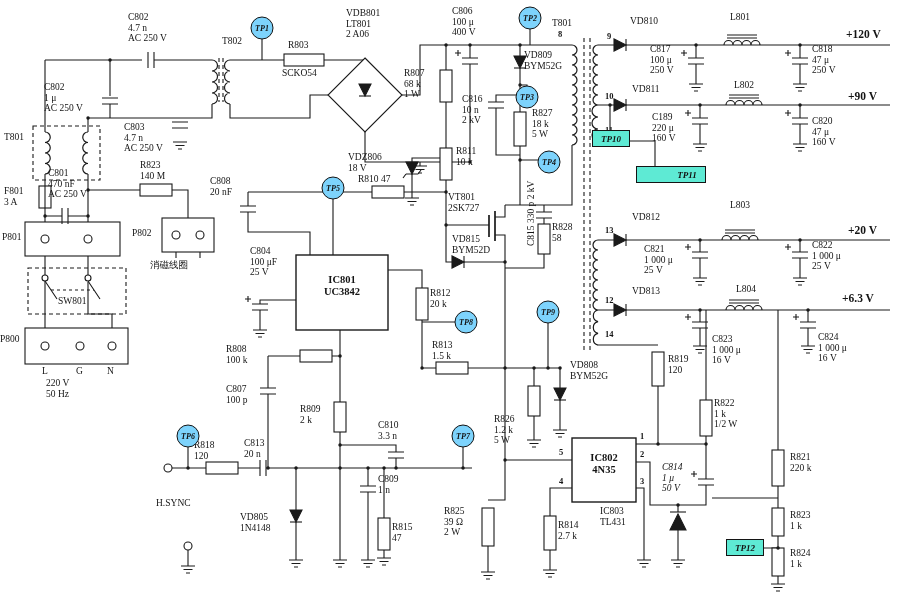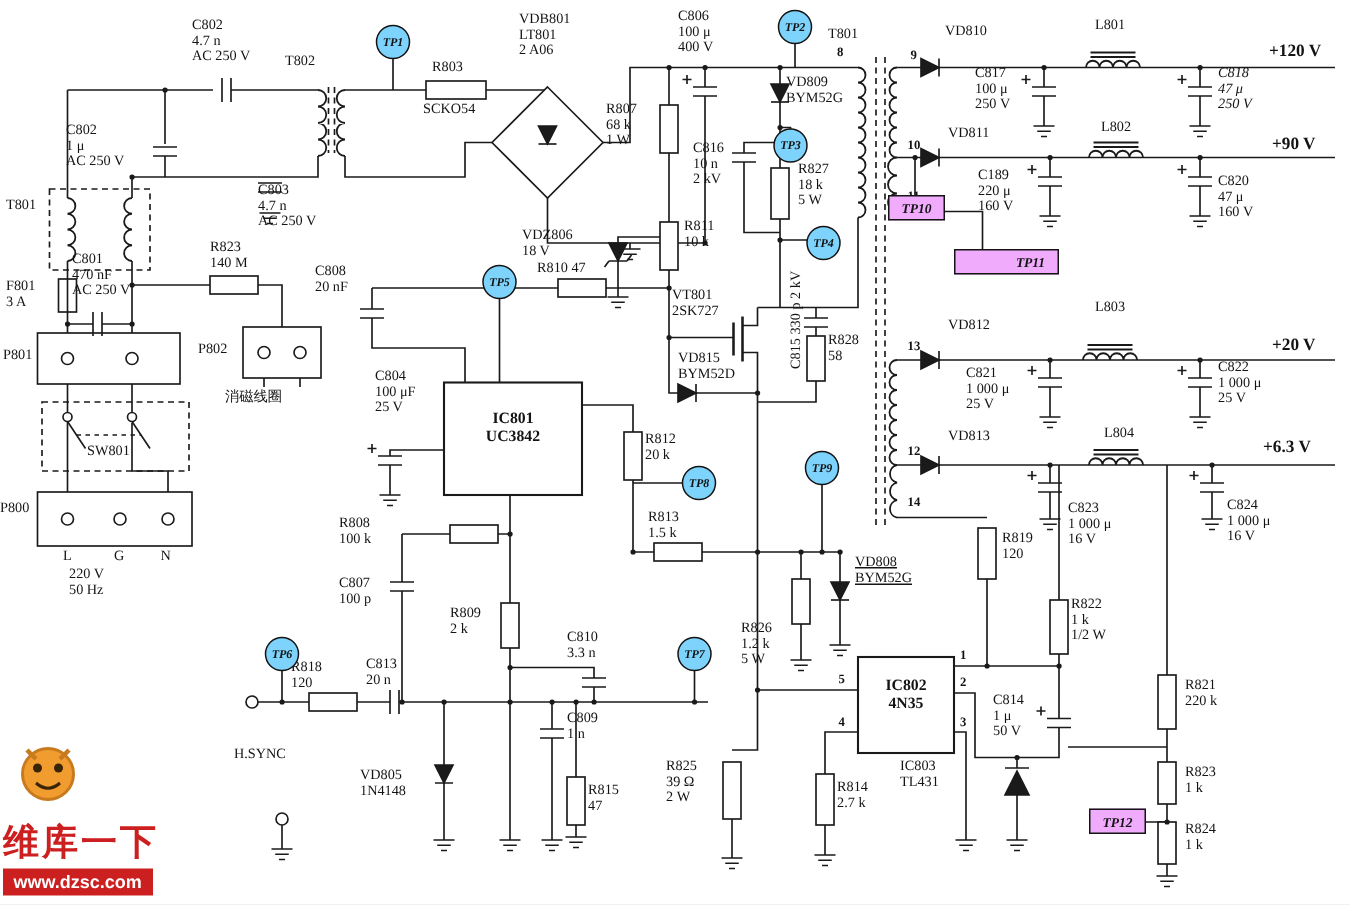--- a/index.html
+++ b/index.html
@@ -8,21 +8,21 @@
   #wiring{position:absolute;left:0;top:0;}
   .lbl{position:absolute;font:9.5px/1.12 "Liberation Serif",serif;color:#141414;
        white-space:pre-line;letter-spacing:0;}
   .big{font-size:11.5px;font-weight:bold;}
   .ctr{transform:translateX(-50%);text-align:center;font-weight:bold;font-size:10.5px;}
   .rot{transform:rotate(-90deg);transform-origin:left top;white-space:nowrap;}
   .pin{font-size:8.5px;font-weight:bold;}
   .tp-c{position:absolute;width:21px;height:21px;border:1.4px solid #141414;border-radius:50%;
         background:#7dd3fc;display:flex;align-items:center;justify-content:center;
         font:italic bold 8px "Liberation Serif",serif;color:#141414;transform:translate(-50%,-50%);}
-  .tp-b{position:absolute;width:36px;height:15px;border:1.3px solid #141414;background:#f0abfc;
+  .tp-b{position:absolute;width:36px;height:15px;border:1.3px solid #141414;background:#5eead4;
         display:flex;align-items:center;justify-content:center;
         font:italic bold 9px "Liberation Serif",serif;color:#141414;}
   #watermark{position:absolute;left:2px;top:492px;width:132px;}
   #wm-brand{font:bold 24px "Liberation Serif",serif;color:#cc2020;letter-spacing:2px;}
   #wm-url{display:inline-block;background:#cc2020;color:#fff;font:bold 12px "Liberation Sans",sans-serif;
           padding:2px 7px;margin-top:2px;}
 </style>
 </head>
 <body>
 
@@ -187,36 +187,36 @@
       <circle cx="188" cy="546" r="4"></circle>
     </g>
 
     <path stroke="#1a1a1a" stroke-width="3.4" stroke-linecap="round" fill="none" d="M110,60 h.1 M446,45 h.1 M470,45 h.1 M520,45 h.1 M88,118 h.1 M88,190 h.1 M45,216 h.1 M88,216 h.1 M446,192 h.1 M446,225 h.1 M520,85 h.1 M520,160 h.1 M505,262 h.1 M505,368 h.1 M505,460 h.1 M534,368 h.1 M548,368 h.1 M560,368 h.1 M340,356 h.1 M340,445 h.1 M340,468 h.1 M268,468 h.1 M296,468 h.1 M368,468 h.1 M384,468 h.1 M396,468 h.1 M463,468 h.1 M188,468 h.1 M658,444 h.1 M706,444 h.1 M678,505 h.1 M778,548 h.1 M610,105 h.1 M696,45 h.1 M800,45 h.1 M700,105 h.1 M800,105 h.1 M700,240 h.1 M800,240 h.1 M700,310 h.1 M808,310 h.1 M422,368 h.1 M470,162 h.1"></path>
   </svg>
 
   <div id="labels">
       <div class="lbl" style="left: 128px; top: 12px;">C802
 4.7 n
 AC 250 V</div>
-      <div class="lbl" style="left: 190px; top: 36px;">T802</div>
+      <div class="lbl" style="left: 222px; top: 36px;">T802</div>
       <div class="lbl" style="left: 288px; top: 40px;">R803</div>
       <div class="lbl" style="left: 282px; top: 68px;">SCKO54</div>
       <div class="lbl" style="left: 346px; top: 8px;">VDB801
 LT801
 2 A06</div>
       <div class="lbl" style="left: 452px; top: 6px;">C806
 100 μ
 400 V</div>
       <div class="lbl" style="left: 552px; top: 18px;">T801</div>
       <div class="lbl" style="left: 630px; top: 16px;">VD810</div>
       <div class="lbl" style="left: 730px; top: 12px;">L801</div>
       <div class="lbl" style="left: 650px; top: 44px;">C817
 100 μ
 250 V</div>
-      <div class="lbl" style="left: 812px; top: 44px; font-style: italic;">C818
+      <div class="lbl" style="left: 812px; top: 44px;">C818
 47 μ
 250 V</div>
       <div class="lbl big" style="left: 846px; top: 28px;">+120 V</div>
       <div class="lbl" style="left: 632px; top: 84px;">VD811</div>
       <div class="lbl" style="left: 734px; top: 80px;">L802</div>
       <div class="lbl" style="left: 652px; top: 112px;">C189
 220 μ
 160 V</div>
       <div class="lbl" style="left: 812px; top: 116px;">C820
 47 μ
@@ -229,21 +229,21 @@
 2 kV</div>
       <div class="lbl" style="left: 532px; top: 108px;">R827
 18 k
 5 W</div>
       <div class="lbl" style="left: 404px; top: 68px;">R807
 68 k
 1 W</div>
       <div class="lbl" style="left: 44px; top: 82px;">C802
 1 μ
 AC 250 V</div>
-      <div class="lbl" style="left: 124px; top: 122px; margin-left: 48px;">C803
+      <div class="lbl" style="left: 124px; top: 122px;">C803
 4.7 n
 AC 250 V</div>
       <div class="lbl" style="left: 4px; top: 132px;">T801</div>
       <div class="lbl" style="left: 4px; top: 166px; margin-top: 20px;">F801
 3 A</div>
       <div class="lbl" style="left: 48px; top: 168px;">C801
 470 nF
 AC 250 V</div>
       <div class="lbl" style="left: 140px; top: 160px;">R823
 140 M</div>
@@ -298,21 +298,21 @@
       <div class="lbl big" style="left: 842px; top: 292px;">+6.3 V</div>
       <div class="lbl" style="left: 668px; top: 354px;">R819
 120</div>
       <div class="lbl" style="left: 226px; top: 344px;">R808
 100 k</div>
       <div class="lbl" style="left: 432px; top: 340px;">R813
 1.5 k</div>
       <div class="lbl" style="left: 494px; top: 414px;">R826
 1.2 k
 5 W</div>
-      <div class="lbl" style="left: 570px; top: 370px; text-decoration: underline;">VD808
+      <div class="lbl" style="left: 570px; top: 360px;">VD808
 BYM52G</div>
       <div class="lbl" style="left: 226px; top: 384px;">C807
 100 p</div>
       <div class="lbl" style="left: 300px; top: 404px;">R809
 2 k</div>
       <div class="lbl" style="left: 378px; top: 420px;">C810
 3.3 n</div>
       <div class="lbl" style="left: 194px; top: 440px;">R818
 120</div>
       <div class="lbl" style="left: 244px; top: 438px;">C813
@@ -327,21 +327,21 @@
       <div class="lbl" style="left: 444px; top: 506px;">R825
 39 Ω
 2 W</div>
       <div class="lbl" style="left: 558px; top: 520px;">R814
 2.7 k</div>
       <div class="lbl ctr" style="left: 604px; top: 452px;">IC802
 4N35</div>
       <div class="lbl" style="left: 714px; top: 398px;">R822
 1 k
 1/2 W</div>
-      <div class="lbl" style="left: 662px; top: 462px;">C814
+      <div class="lbl" style="left: 662px; top: 462px; font-style: italic;">C814
 1 μ
 50 V</div>
       <div class="lbl" style="left: 600px; top: 506px;">IC803
 TL431</div>
       <div class="lbl" style="left: 790px; top: 452px;">R821
 220 k</div>
       <div class="lbl" style="left: 790px; top: 510px;">R823
 1 k</div>
       <div class="lbl" style="left: 790px; top: 548px;">R824
 1 k</div>
@@ -366,25 +366,14 @@
       <div class="tp-c" style="left: 333px; top: 188px;">TP5</div>
       <div class="tp-c" style="left: 188px; top: 436px;">TP6</div>
       <div class="tp-c" style="left: 463px; top: 436px;">TP7</div>
       <div class="tp-c" style="left: 466px; top: 322px;">TP8</div>
       <div class="tp-c" style="left: 548px; top: 312px;">TP9</div>
       <div class="tp-b" style="left: 592px; top: 130px;">TP10</div>
       <div class="tp-b" style="left: 636px; top: 166px; padding-left: 32px;">TP11</div>
       <div class="tp-b" style="left: 726px; top: 539px;">TP12</div>
     </div>
 
-  <div id="watermark">
-    <svg width="60" height="48" viewBox="0 0 60 48">
-      <circle cx="30" cy="24" r="17" fill="#f09c2e" stroke="#c87a1e" stroke-width="2"></circle>
-      <circle cx="23" cy="20" r="3" fill="#3a2408"></circle>
-      <circle cx="37" cy="20" r="3" fill="#3a2408"></circle>
-      <path d="M22,30 Q30,37 38,30" stroke="#3a2408" stroke-width="2" fill="none"></path>
-      <path d="M16,8 L22,14 M44,8 L38,14" stroke="#c87a1e" stroke-width="3"></path>
-    </svg>
-    <div id="wm-brand">维库一下</div>
-    <div id="wm-url">www.dzsc.com</div>
-  </div>
 
 </div>
 
 </body></html>

